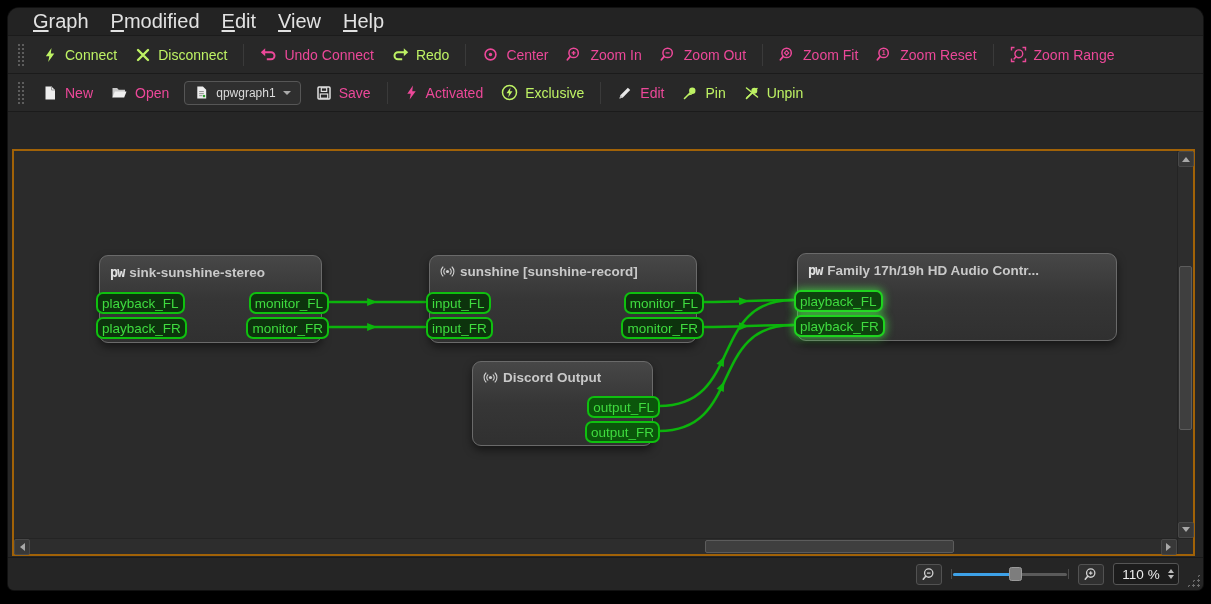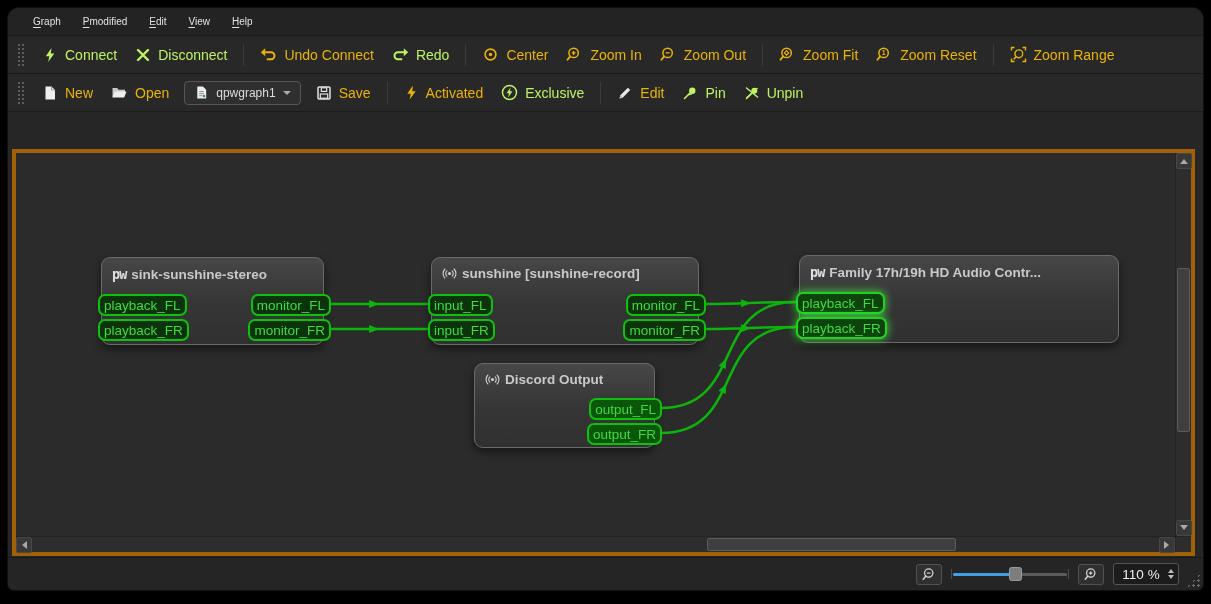--- a/index.html
+++ b/index.html
@@ -15,38 +15,38 @@
   .winbtns{position:absolute;right:13px;top:6.5px;display:flex;gap:11px;}
   .winbtn{width:23px;height:23px;border-radius:50%;background:#3d3d3d;display:flex;align-items:center;justify-content:center;}
   .g-min{width:9px;height:2px;background:#e8e8e8;border-radius:1px;}
   .g-max{width:8px;height:8px;border:1.4px solid #e8e8e8;border-radius:1.5px;}
   .g-close{position:relative;width:11px;height:11px;}
   .g-close::before,.g-close::after{content:"";position:absolute;left:0;top:4.6px;width:11px;height:1.8px;background:#e8e8e8;border-radius:1px;}
   .g-close::before{transform:rotate(45deg);} .g-close::after{transform:rotate(-45deg);}
 
   
   .menubar{height:28px;background:#232323;display:flex;align-items:center;padding-left:14px;border-bottom:1px solid #1b1b1b;}
-  .menu-item{padding:3px 11px;color:#e2e2e2;font-size:10px;border-radius:3px;}
+  .menu-item{padding:3px 11px;color:#e2e2e2;font-size:20px;border-radius:3px;}
   .accel{text-decoration:underline;text-underline-offset:2px;}
 
   
   .toolbar{height:38px;background:#282828;display:flex;align-items:center;padding:0 6px;border-bottom:1px solid #1b1b1b;}
   .tb-handle{width:8px;height:24px;margin:0 8px 0 3px;
     background-image:radial-gradient(#5d5d5d 1px,transparent 1.1px);background-size:4px 4px;}
-  .tb-btn{display:flex;align-items:center;gap:7px;padding:5px 9px;border-radius:4px;color:#eab308;font-size:14px;white-space:nowrap;}
+  .tb-btn{display:flex;align-items:center;gap:7px;padding:5px 9px;border-radius:4px;color:#ec4899;font-size:14px;white-space:nowrap;}
   .tb-btn.disabled{color:#bef264;}
   .tb-btn svg{flex:0 0 auto;}
   .tb-sep{width:1px;height:22px;background:#1c1c1c;border-right:1px solid #3a3a3a;margin:0 7px;}
   .combo{display:flex;align-items:center;gap:7px;background:#2f2f2f;border:1px solid #565656;border-radius:4px;
     padding:3.5px 9px;margin:0 6px;color:#dcdcdc;font-size:12px;}
   .combo-arrow{width:0;height:0;border:4.5px solid transparent;border-top-color:#aaa;margin-top:4px;}
 
   
   .canvas-wrap{position:absolute;left:4px;right:8px;top:141px;height:407px;display:grid;
-    grid-template-columns:1fr 16px;grid-template-rows:1fr 16px;background:#2b2b2b;border:4px solid #a16207;}
+    grid-template-columns:1fr 16px;grid-template-rows:1fr 16px;background:#2b2b2b;border:2px solid #a16207;}
   .graph-canvas{position:relative;overflow:hidden;background:#2b2b2b;}
   .edge-layer{position:absolute;left:0;top:0;pointer-events:none;}
 
   .gnode{position:absolute;background:linear-gradient(180deg,#474747,#363636 50%,#303030);
     border:1px solid #6a6a6a;border-radius:9px;box-shadow:0 4px 9px rgba(0,0,0,.5);}
   .gnode-head{display:flex;align-items:center;gap:5px;padding:8px 10px 4px 10px;overflow:hidden;}
   .gnode-title{color:#c9c9c9;font-weight:bold;font-size:13.5px;white-space:nowrap;overflow:hidden;}
   .pw-logo{color:#e0e0e0;font-weight:bold;font-size:13.5px;font-family:"DejaVu Sans Mono",monospace;letter-spacing:-1px;}
   .gnode-icon{display:inline-flex;align-items:center;}
   .gport{position:absolute;height:22px;display:flex;align-items:center;padding:0 4px;

